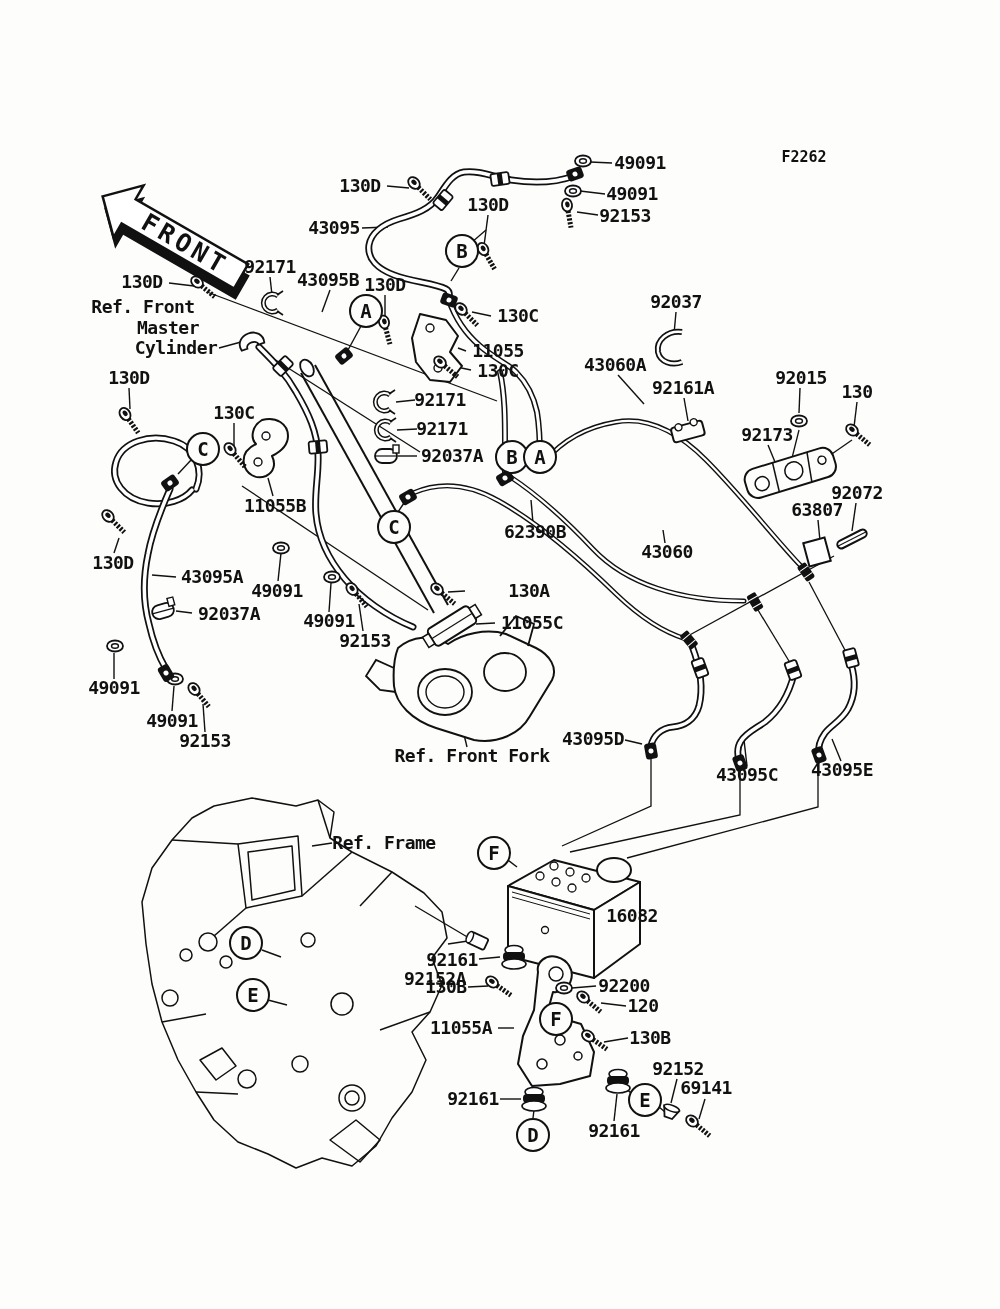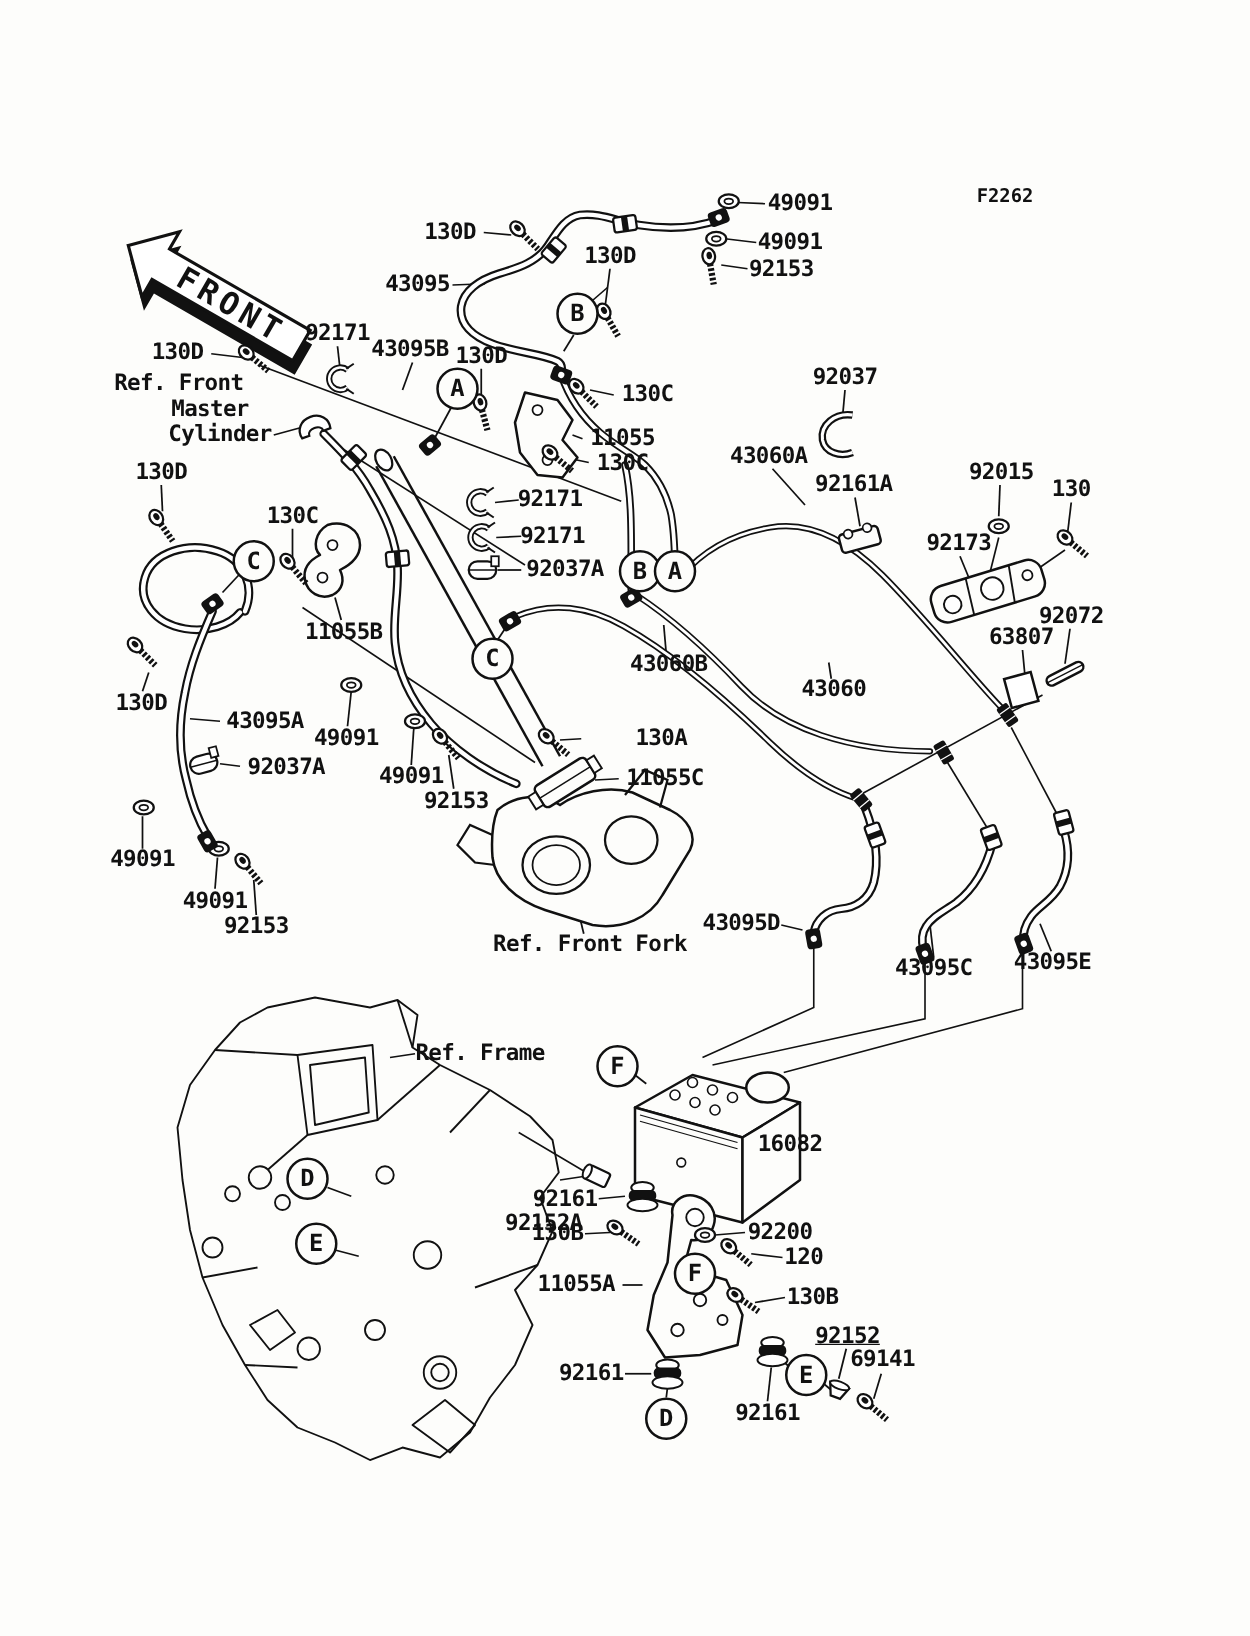--- a/index.html
+++ b/index.html
@@ -410,21 +410,21 @@
     <div class="lbl" style="left: 857px; top: 392px;">130</div>
     <div class="lbl" style="left: 767px; top: 435px;">92173</div>
     <div class="lbl" style="left: 129px; top: 378px;">130D</div>
     <div class="lbl" style="left: 234px; top: 413px;">130C</div>
     <div class="lbl" style="left: 440px; top: 400px;">92171</div>
     <div class="lbl" style="left: 442px; top: 429px;">92171</div>
     <div class="lbl" style="left: 452px; top: 456px;">92037A</div>
     <div class="lbl" style="left: 857px; top: 493px;">92072</div>
     <div class="lbl" style="left: 817px; top: 510px;">63807</div>
     <div class="lbl" style="left: 275px; top: 506px;">11055B</div>
-    <div class="lbl" style="left: 535px; top: 532px;">43060B</div>
+    <div class="lbl" style="left: 535px; top: 532px;">62390B</div>
     <div class="lbl" style="left: 667px; top: 552px;">43060</div>
     <div class="lbl" style="left: 113px; top: 563px;">130D</div>
     <div class="lbl" style="left: 212px; top: 577px;">43095A</div>
     <div class="lbl" style="left: 277px; top: 591px;">49091</div>
     <div class="lbl" style="left: 229px; top: 614px;">92037A</div>
     <div class="lbl" style="left: 329px; top: 621px;">49091</div>
     <div class="lbl" style="left: 365px; top: 641px;">92153</div>
     <div class="lbl" style="left: 492px; top: 591px; margin-left: 37px;">130A</div>
     <div class="lbl" style="left: 532px; top: 623px;">11055C</div>
     <div class="lbl" style="left: 114px; top: 688px;">49091</div>
@@ -436,21 +436,21 @@
     <div class="lbl" style="left: 842px; top: 770px;">43095E</div>
     <div class="lbl" style="left: 384px; top: 843px;">Ref. Frame</div>
     <div class="lbl" style="left: 632px; top: 916px;">16082</div>
     <div class="lbl" style="left: 416px; top: 979px; margin-left: 19px;">92152A</div>
     <div class="lbl" style="left: 452px; top: 960px;">92161</div>
     <div class="lbl" style="left: 446px; top: 987px;">130B</div>
     <div class="lbl" style="left: 624px; top: 986px; text-align: right;">92200</div>
     <div class="lbl" style="left: 643px; top: 1006px;">120</div>
     <div class="lbl" style="left: 461px; top: 1028px;">11055A</div>
     <div class="lbl" style="left: 650px; top: 1038px;">130B</div>
-    <div class="lbl" style="left: 678px; top: 1069px; text-decoration: underline;">92152</div>
+    <div class="lbl" style="left: 678px; top: 1069px;">92152</div>
     <div class="lbl" style="left: 706px; top: 1088px;">69141</div>
     <div class="lbl" style="left: 473px; top: 1099px;">92161</div>
     <div class="lbl" style="left: 614px; top: 1131px;">92161</div>
     <div class="callout" style="left: 462px; top: 251px;">B</div>
     <div class="callout" style="left: 366px; top: 311px;">A</div>
     <div class="callout" style="left: 203px; top: 449px;">C</div>
     <div class="callout" style="left: 512px; top: 457px;">B</div>
     <div class="callout" style="left: 540px; top: 457px;">A</div>
     <div class="callout" style="left: 394px; top: 527px;">C</div>
     <div class="callout" style="left: 494px; top: 853px;">F</div>

